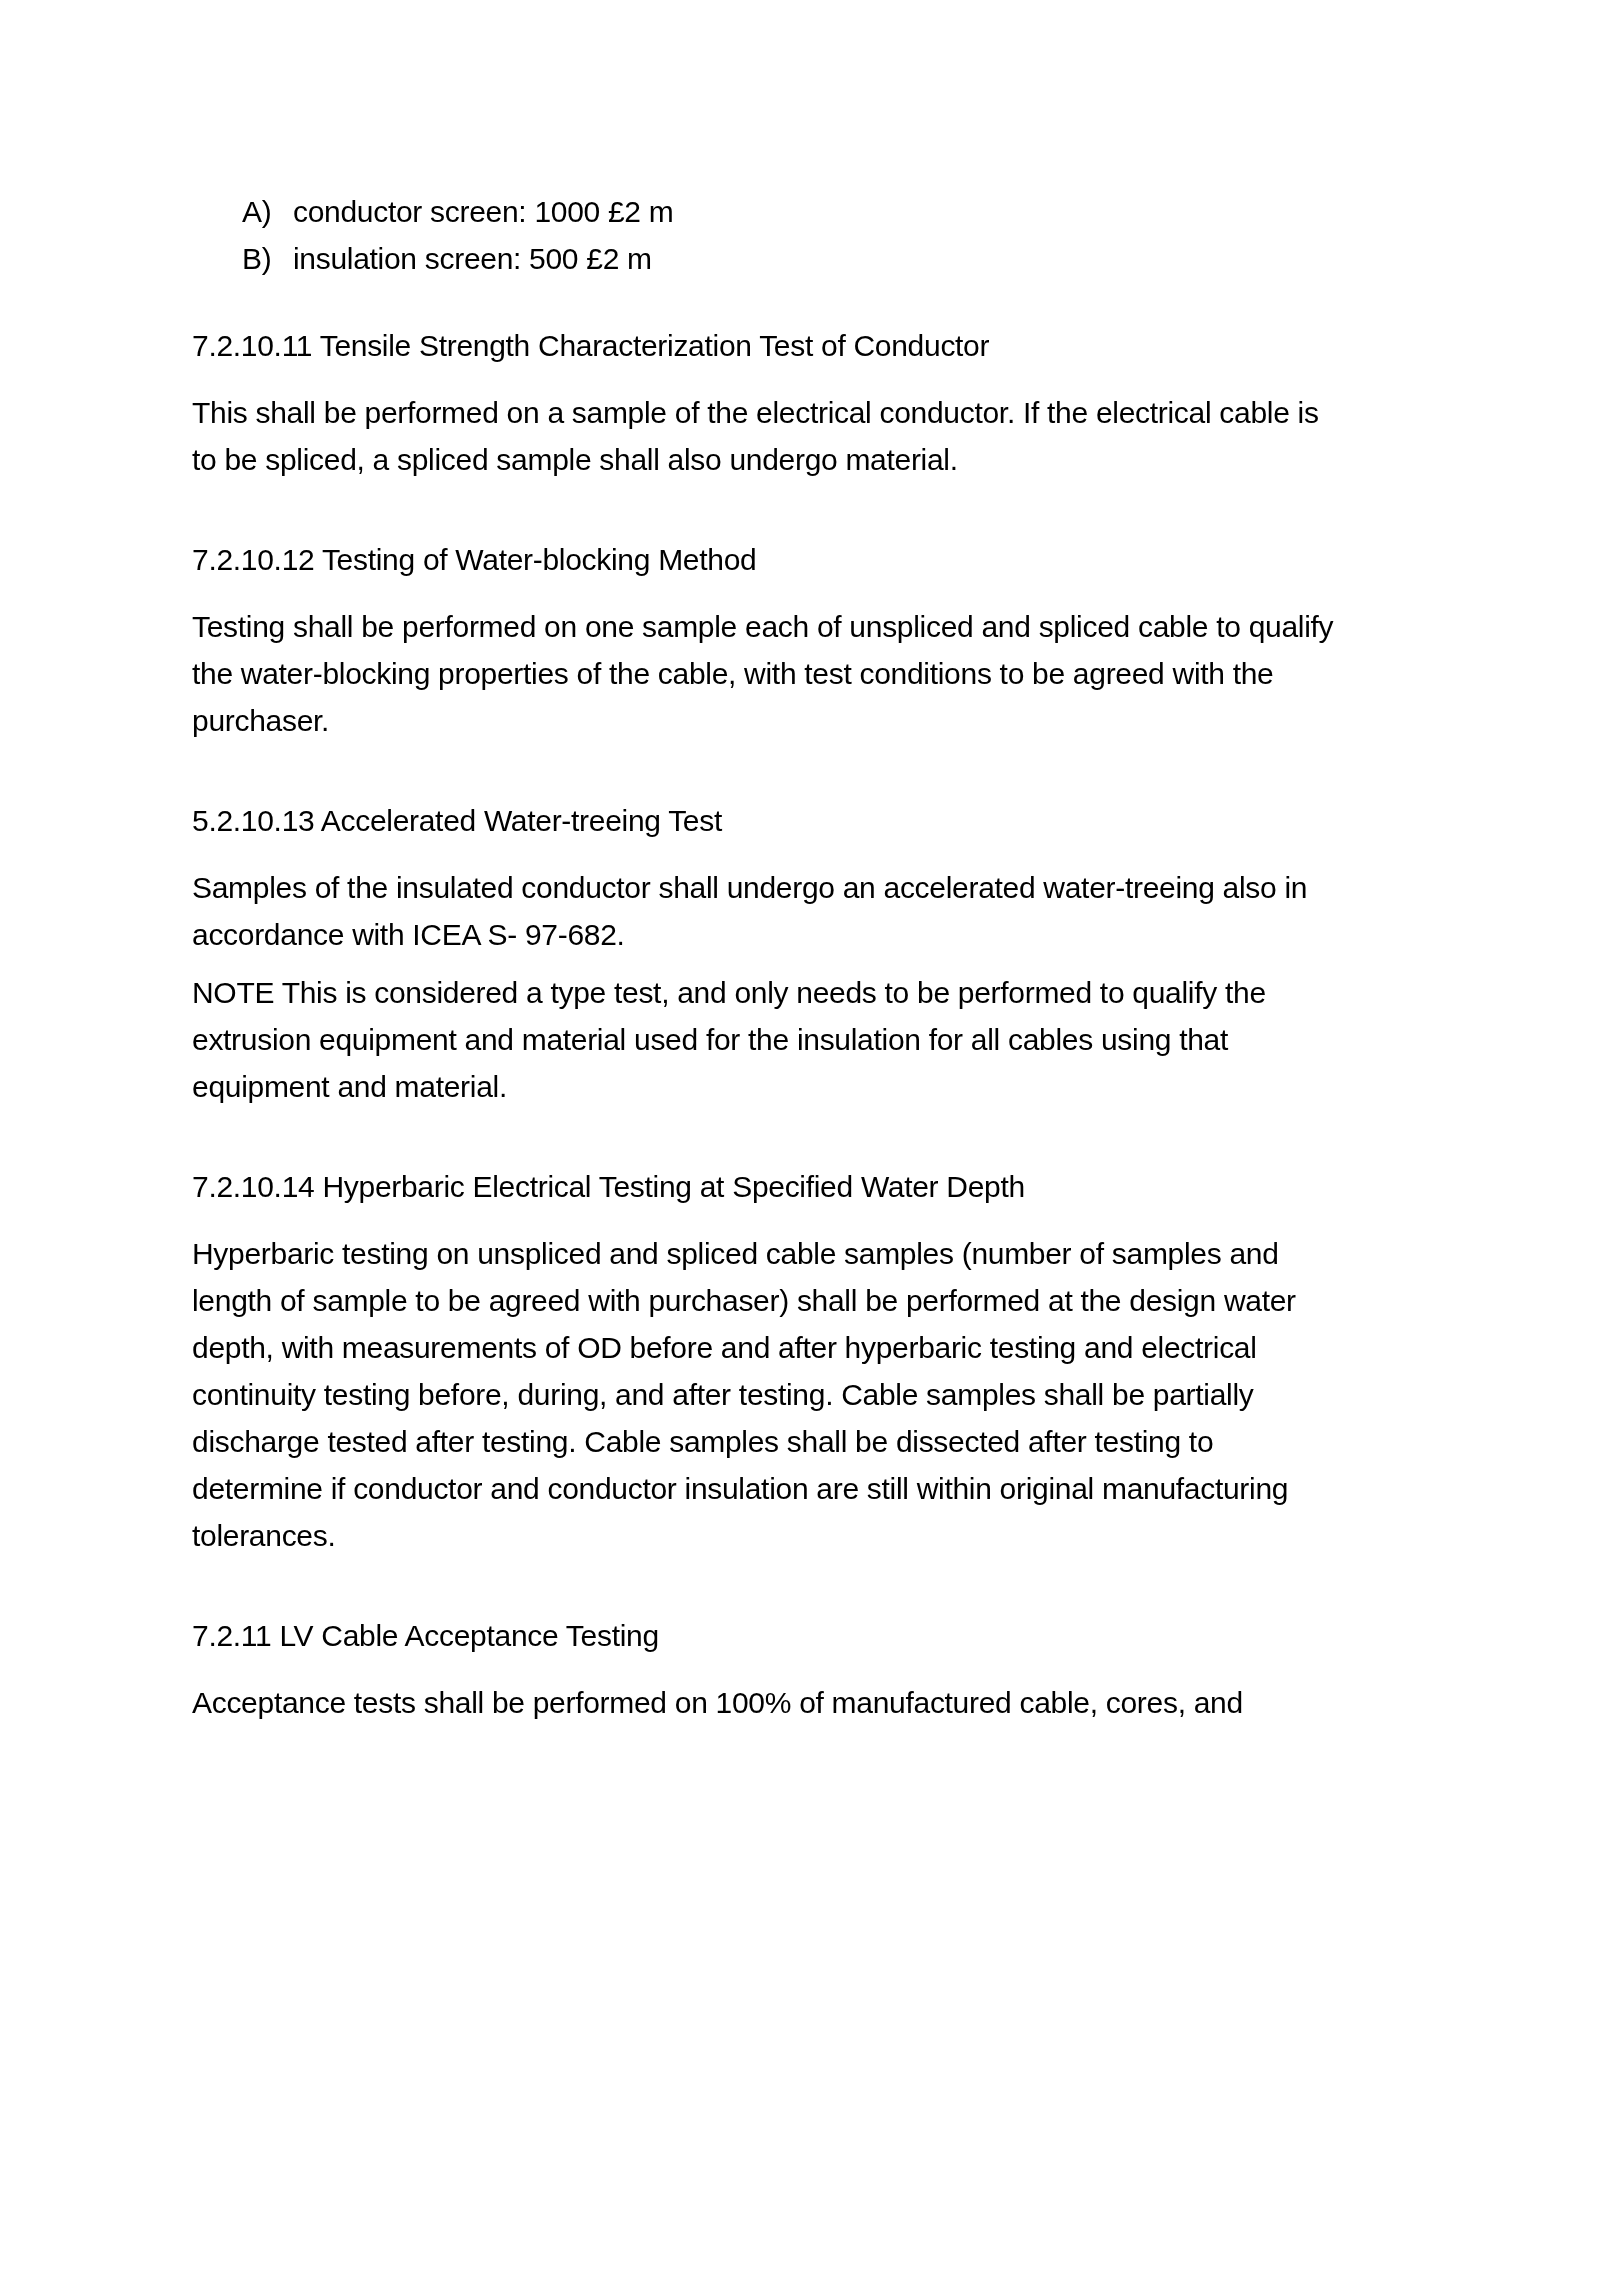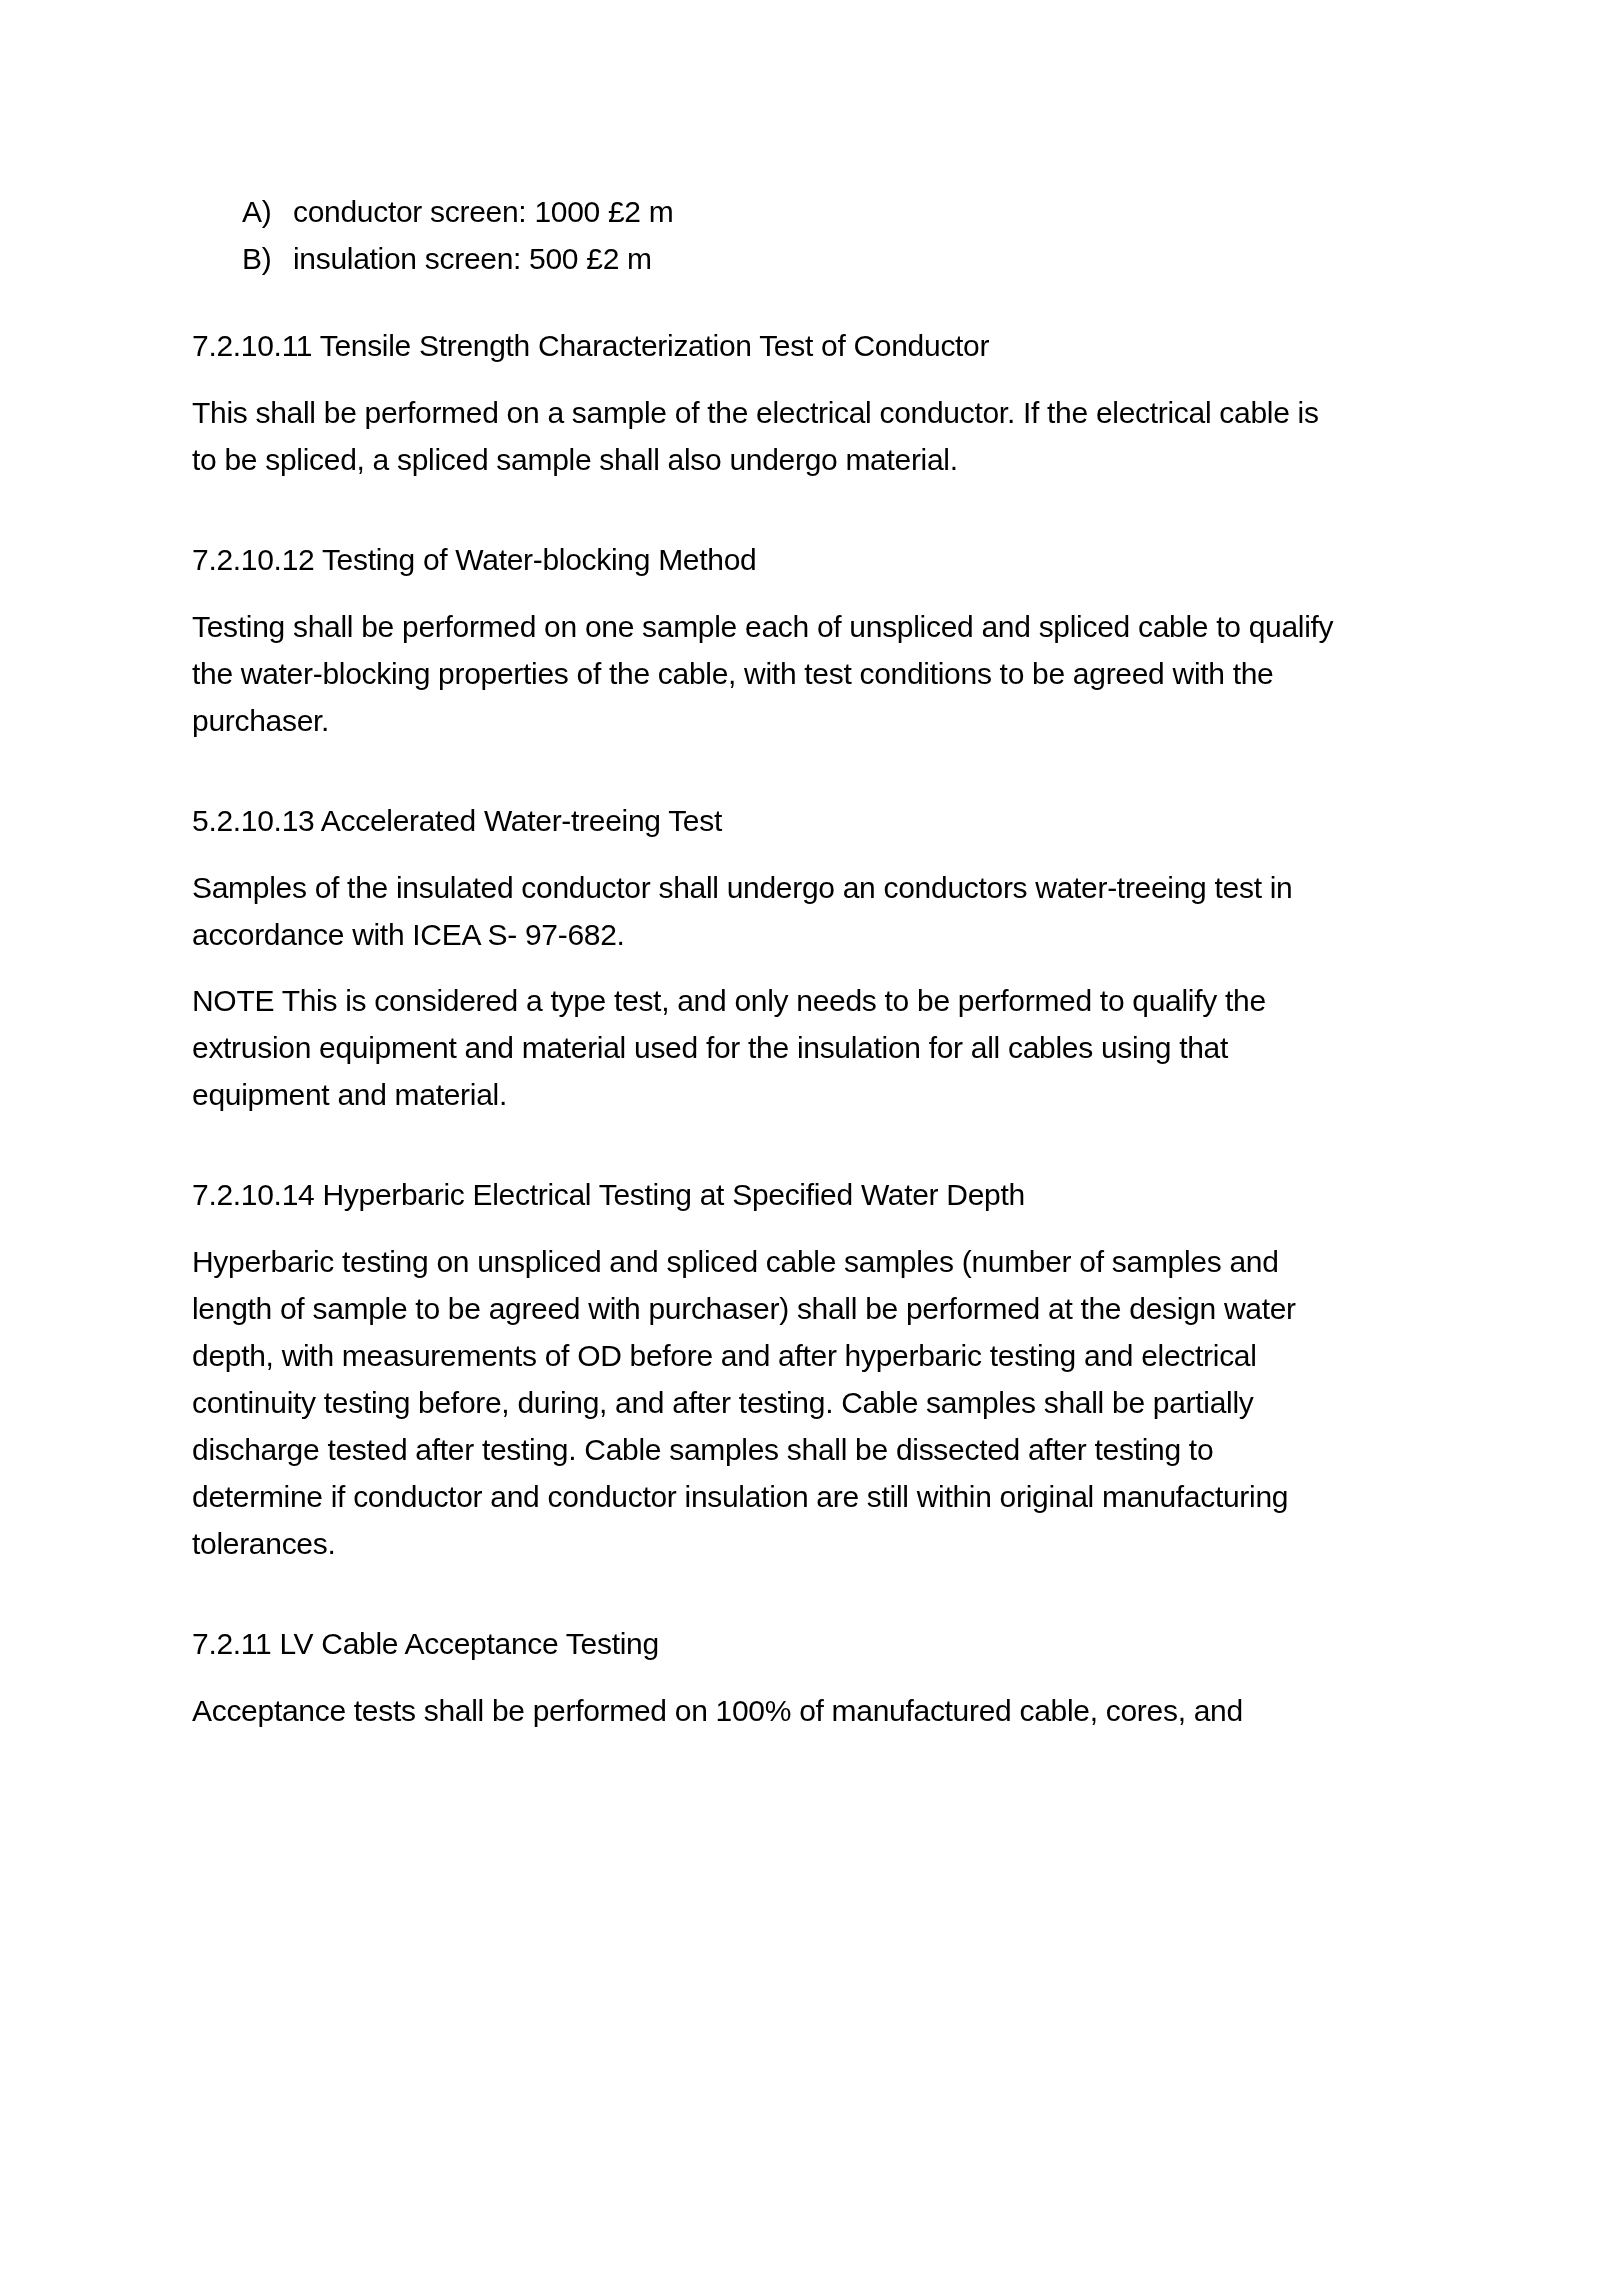--- a/index.html
+++ b/index.html
@@ -15,21 +15,21 @@
     line-height: 47px;
     letter-spacing: -0.3px;
     padding: 188px 131px 0 192px;
     overflow: hidden;
   }
   .line, .heading { white-space: nowrap; }
   .list-item { display: flex; margin-left: 50px; }
   .list-label { width: 51px; flex: none; }
   .gap-list-h { margin-top: 40px; }
   .gap-h-p   { margin-top: 20px; }
-  .gap-p-p   { margin-top: 19px; }
+  .gap-p-p   { margin-top: 11px; }
   .gap-to-h  { margin-top: 53px; }
 </style>
 </head>
 <body>
 
 <div class="page">
 
   <div>
     <div class="list-item">
       <span class="list-label">A)</span>
@@ -49,21 +49,21 @@
 
   <div class="heading gap-to-h">7.2.10.12 Testing of Water-blocking Method</div>
   <div class="gap-h-p">
     <div class="line">Testing shall be performed on one sample each of unspliced and spliced cable to qualify</div>
     <div class="line">the water-blocking properties of the cable, with test conditions to be agreed with the</div>
     <div class="line">purchaser.</div>
   </div>
 
   <div class="heading gap-to-h">5.2.10.13 Accelerated Water-treeing Test</div>
   <div class="gap-h-p">
-    <div class="line">Samples of the insulated conductor shall undergo an conductors water-treeing test in</div>
+    <div class="line">Samples of the insulated conductor shall undergo an accelerated water-treeing also in</div>
     <div class="line">accordance with ICEA S- 97-682.</div>
   </div>
   <div class="gap-p-p">
     <div class="line">NOTE This is considered a type test, and only needs to be performed to qualify the</div>
     <div class="line">extrusion equipment and material used for the insulation for all cables using that</div>
     <div class="line">equipment and material.</div>
   </div>
 
   <div class="heading gap-to-h">7.2.10.14 Hyperbaric Electrical Testing at Specified Water Depth</div>
   <div class="gap-h-p">

